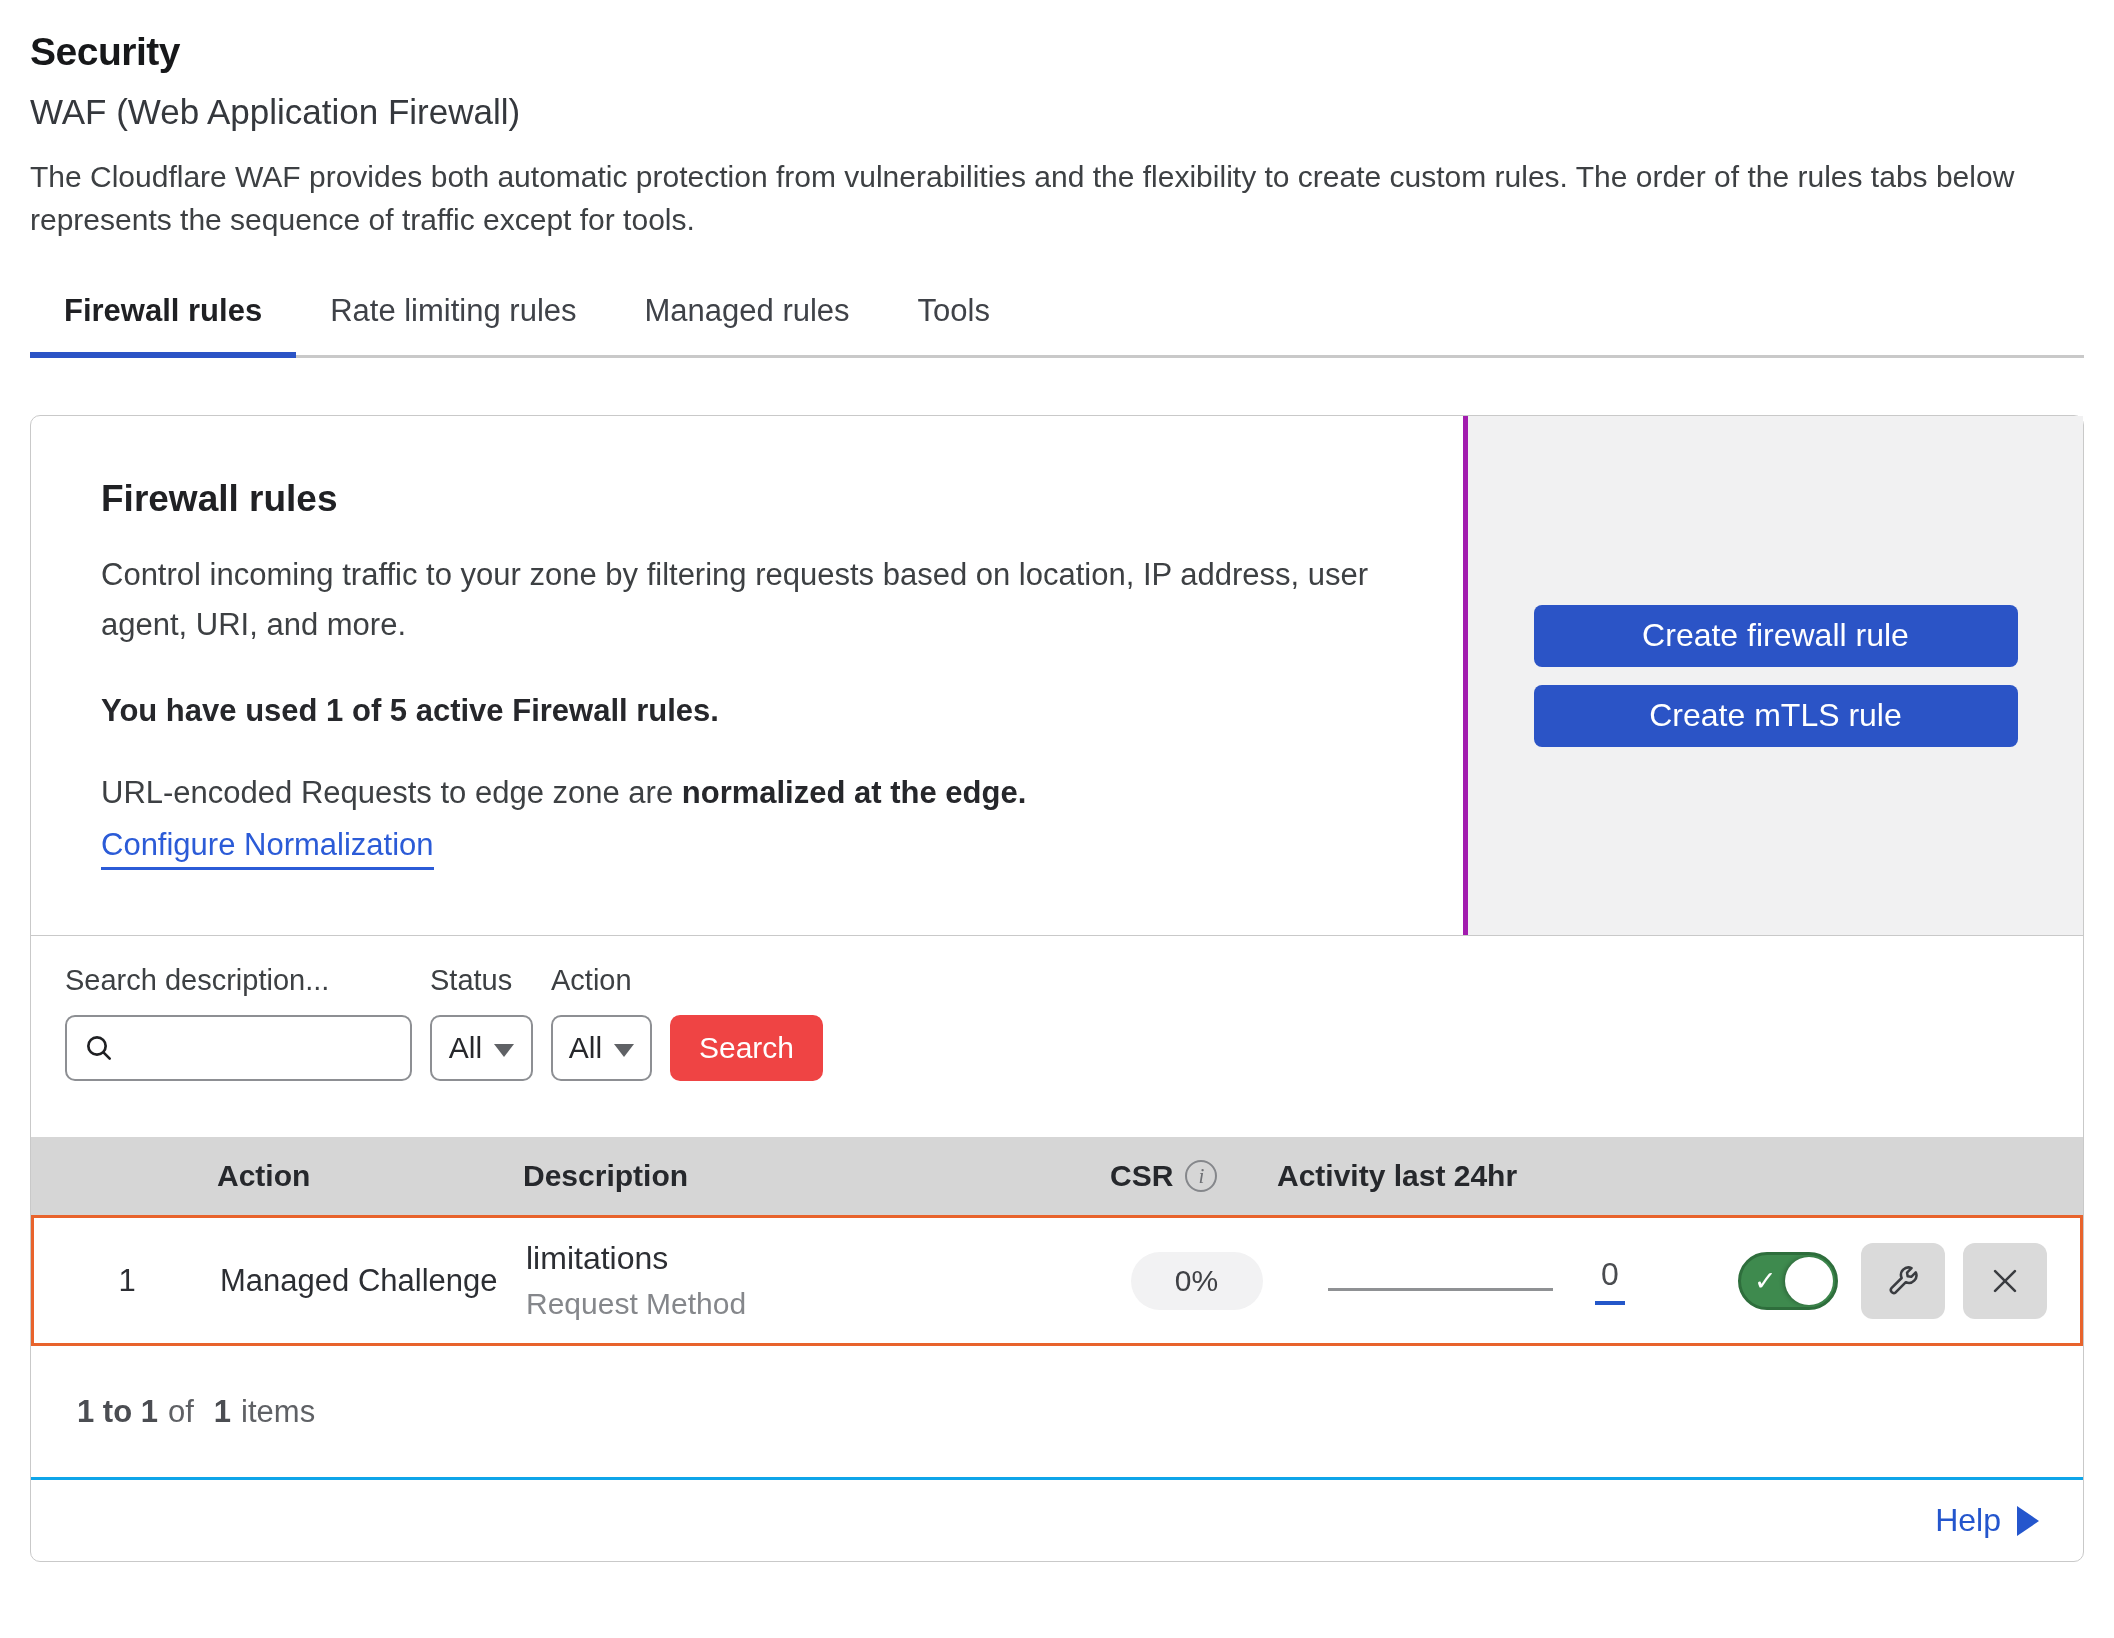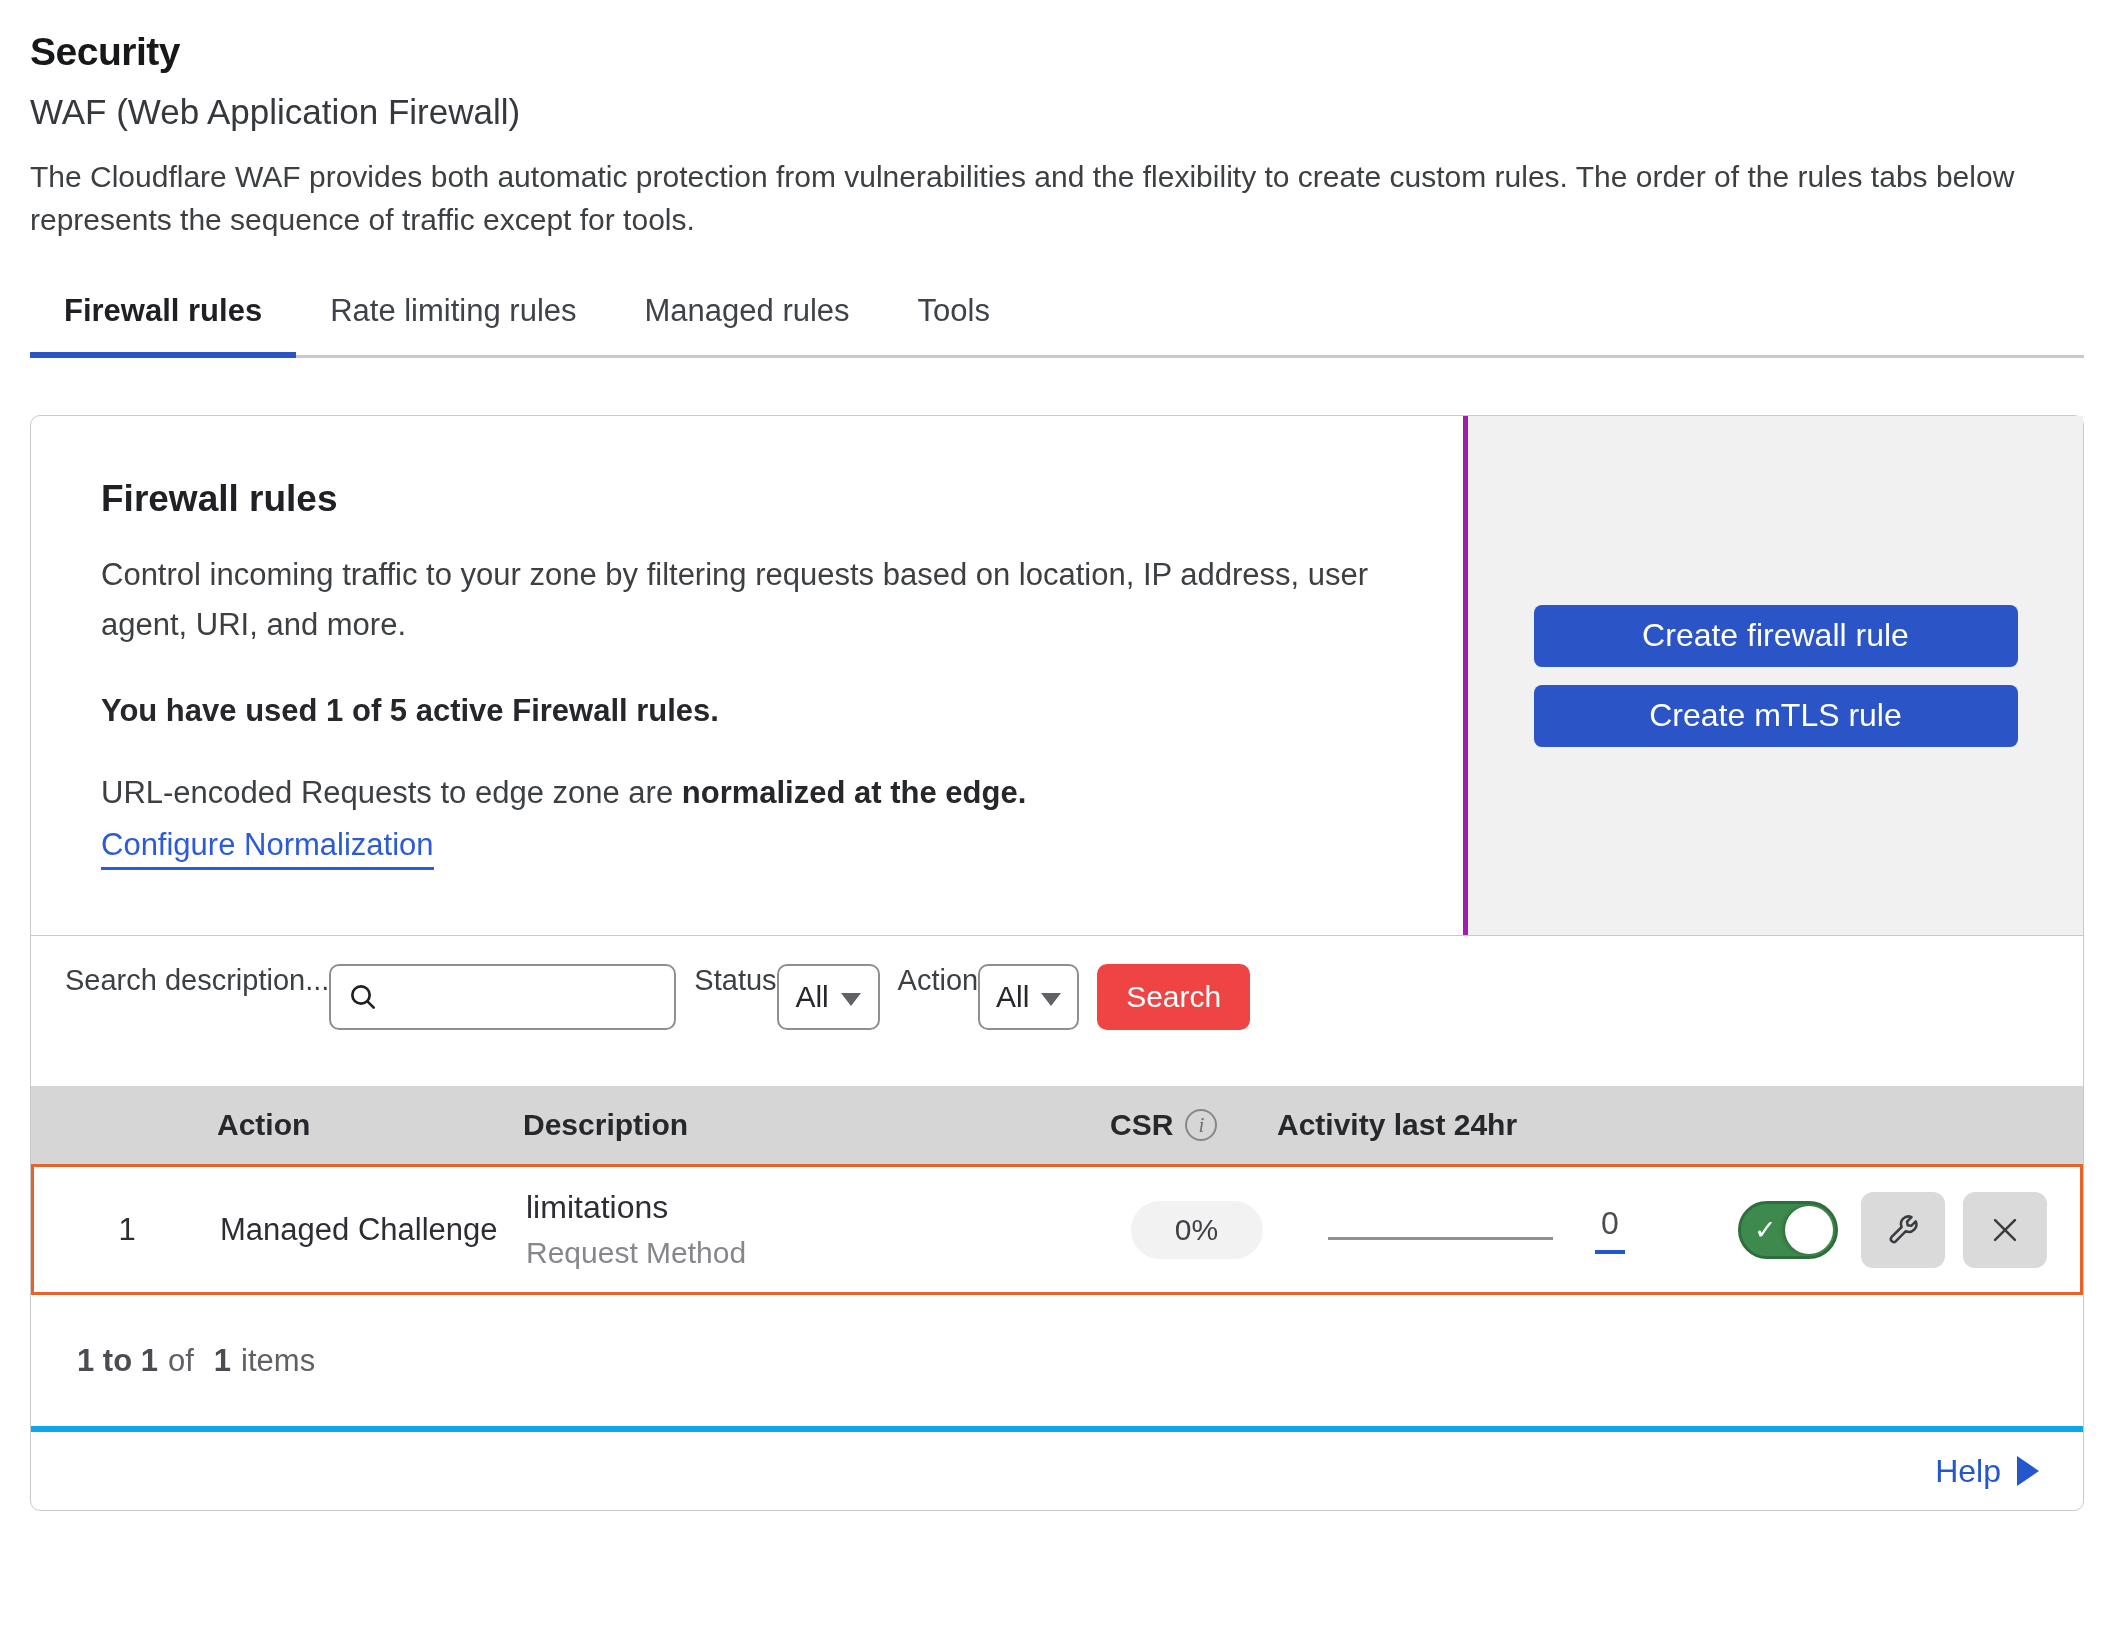--- a/index.html
+++ b/index.html
@@ -35,21 +35,21 @@
   .info .norm b { color: #26272b; }
   .info .cfg-link { display: inline-block; margin-top: 16px; font-size: 31px; color: #2b5bd7; text-decoration: none; border-bottom: 3px solid #2b5bd7; padding-bottom: 4px; cursor: pointer; }
 
   .actions-panel { width: 620px; background: #f1f1f2; border-left: 5px solid #a21caf;
     display: flex; flex-direction: column; align-items: center; justify-content: center; gap: 18px; }
   .btn-primary { width: 484px; height: 62px; background: #2b54c6; border: none; border-radius: 8px;
     color: #fff; font-size: 32px; font-family: inherit; cursor: pointer; }
 
   
   .filter-row { border-top: 1px solid #c9c9c9; padding: 28px 34px 56px 34px; display: flex; align-items: flex-end; }
-  .fgroup { display: flex; flex-direction: row; margin-right: 18px; justify-content: center; }
+  .fgroup { display: flex; flex-direction: column; margin-right: 18px; justify-content: center; }
   .flabel { font-size: 29px; color: #3d4043; margin-bottom: 18px; }
   .search-box { width: 347px; height: 66px; border: 2px solid #8d8f93; border-radius: 10px;
     display: flex; align-items: center; padding: 0 16px; background: #fff; }
   .search-box input { border: none; outline: none; flex: 1; font-size: 28px; font-family: inherit; margin-left: 12px; min-width: 0; }
   .dropdown { height: 66px; border: 2px solid #8d8f93; border-radius: 10px; background: #fff;
     display: flex; align-items: center; justify-content: center; gap: 12px; font-size: 30px; color: #26272b; cursor: pointer; }
   .dd-status { width: 103px; }
   .dd-action { width: 101px; }
   .caret { width: 0; height: 0; border-left: 10px solid transparent; border-right: 10px solid transparent; border-top: 13px solid #5f6165; margin-top: 4px; }
   .btn-search { width: 153px; height: 66px; background: #ef4444; color: #fff; border: none; border-radius: 10px;
@@ -86,21 +86,21 @@
 
   .icon-btn { width: 84px; height: 76px; background: #dadada; border: none; border-radius: 12px;
     display: inline-flex; align-items: center; justify-content: center; cursor: pointer; }
 
   
   .table-footer { height: 131px; display: flex; align-items: center; padding: 0 46px; font-size: 31px; color: #5f6165; }
   .table-footer b { color: #4b4d52; margin-right: 10px; }
   .table-footer b + span { margin-right: 10px; }
   .tf-total { font-weight: 700; color: #4b4d52; margin: 0 10px; }
 
-  .help-row { border-top: 6px solid #0ea5e9; height: 84px; display: flex; align-items: center; justify-content: flex-end; padding-right: 44px; }
+  .help-row { border-top: 3px solid #0ea5e9; height: 84px; display: flex; align-items: center; justify-content: flex-end; padding-right: 44px; }
   .help-link { display: inline-flex; align-items: center; gap: 16px; font-size: 32px; color: #2456cd; text-decoration: none; cursor: pointer; }
   .help-arrow { width: 0; height: 0; border-top: 15px solid transparent; border-bottom: 15px solid transparent; border-left: 22px solid #2456cd; }
 
   svg { display: block; }
 </style>
 </head>
 <body>
 
 <h1 class="page-title">Security</h1>
 <h2 class="page-subtitle">WAF (Web Application Firewall)</h2>

